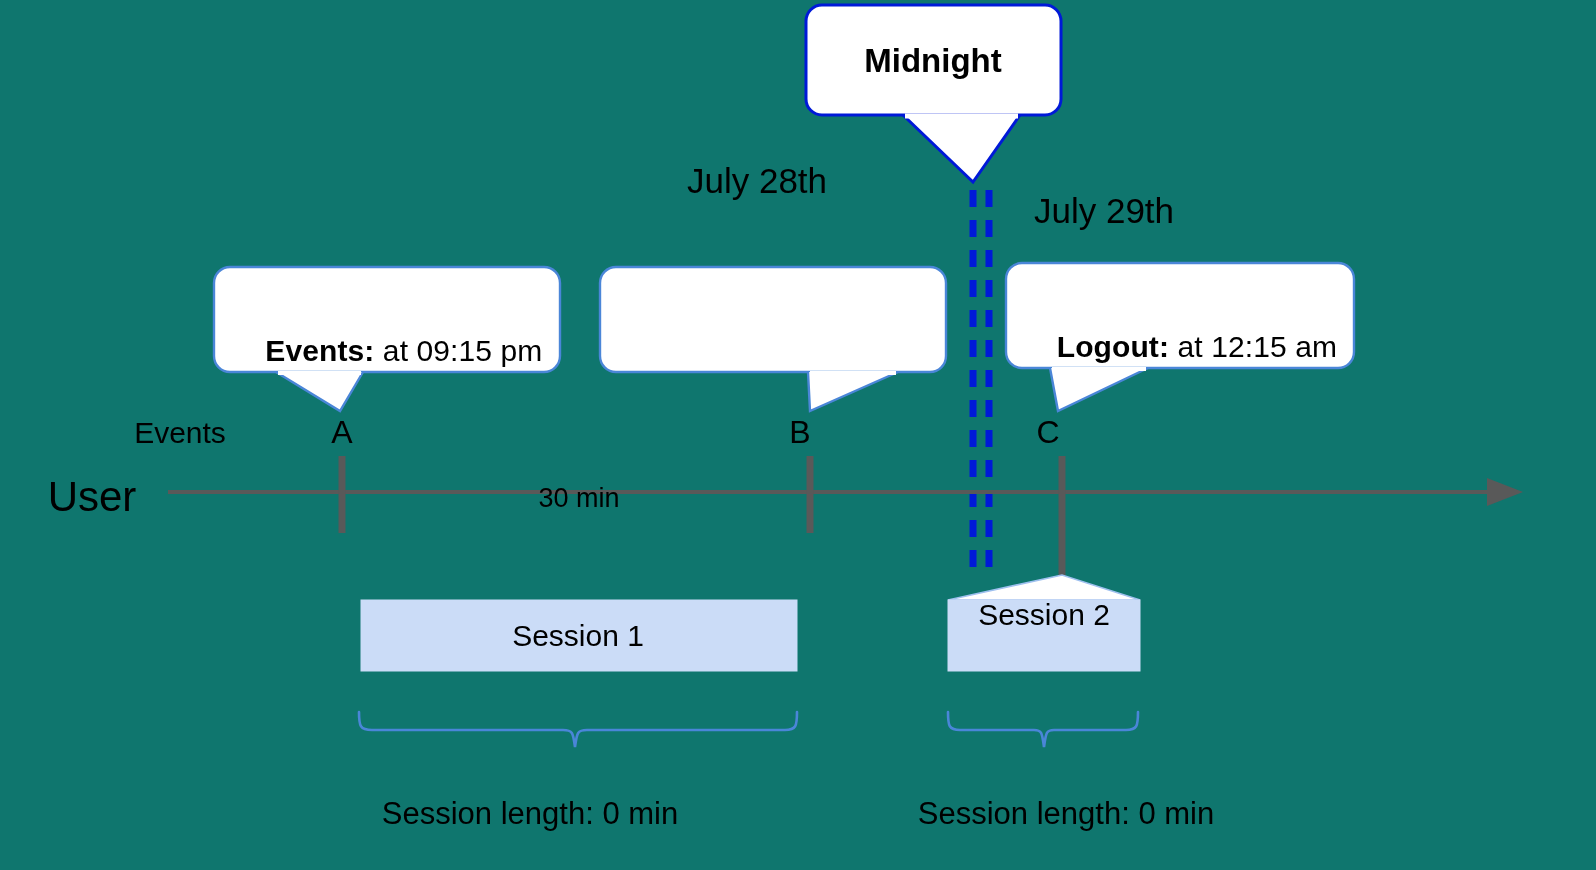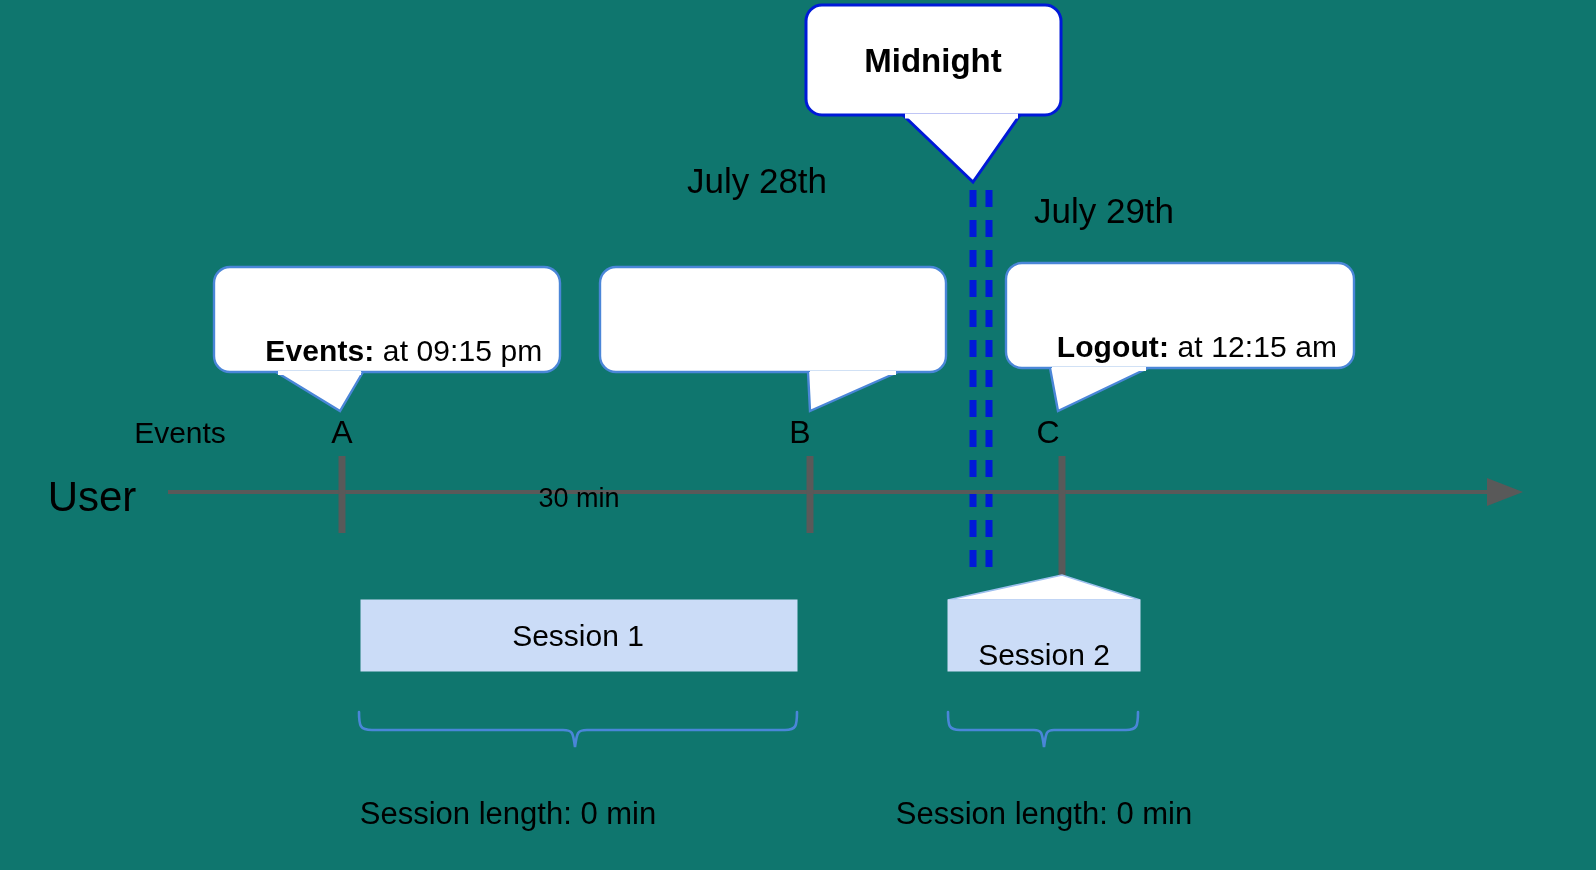--- a/index.html
+++ b/index.html
@@ -54,20 +54,21 @@
     font-size: 32px;
   }
   .dur-text {
     font-size: 27px;
   }
   .session-text {
     font-size: 30px;
   }
   .length-text {
     font-size: 31px;
+    margin-left: 22px;
   }
   .center {
     transform: translateX(-50%);
     text-align: center;
   }
 </style>
 </head>
 <body>
 
 <div id="canvas">
@@ -155,18 +156,18 @@
   <div class="txt events-text center" style="left:180px; top:418px;">Events</div>
   <div class="txt user-text center" style="left:92px; top:476px;">User</div>
 
   <div class="txt letter-text center" style="left:342px; top:416px;">A</div>
   <div class="txt letter-text center" style="left:800px; top:416px;">B</div>
   <div class="txt letter-text center" style="left:1048px; top:416px;">C</div>
 
   <div class="txt dur-text center" style="left:579px; top:447px;margin-top:38px;">30 min</div>
 
   <div class="txt session-text center" style="left:578px; top:621px;text-align:center;">Session 1</div>
-  <div class="txt session-text center" style="left:1044px; top:640px;">Session 2</div>
+  <div class="txt session-text center" style="left:1044px; top:600px;">Session 2</div>
 
   <div class="txt length-text center" style="left:508px; top:798px;">Session length: 0 min</div>
   <div class="txt length-text center" style="left:1044px; top:798px;">Session length: 0 min</div>
 
 </div>
 
 </body></html>

